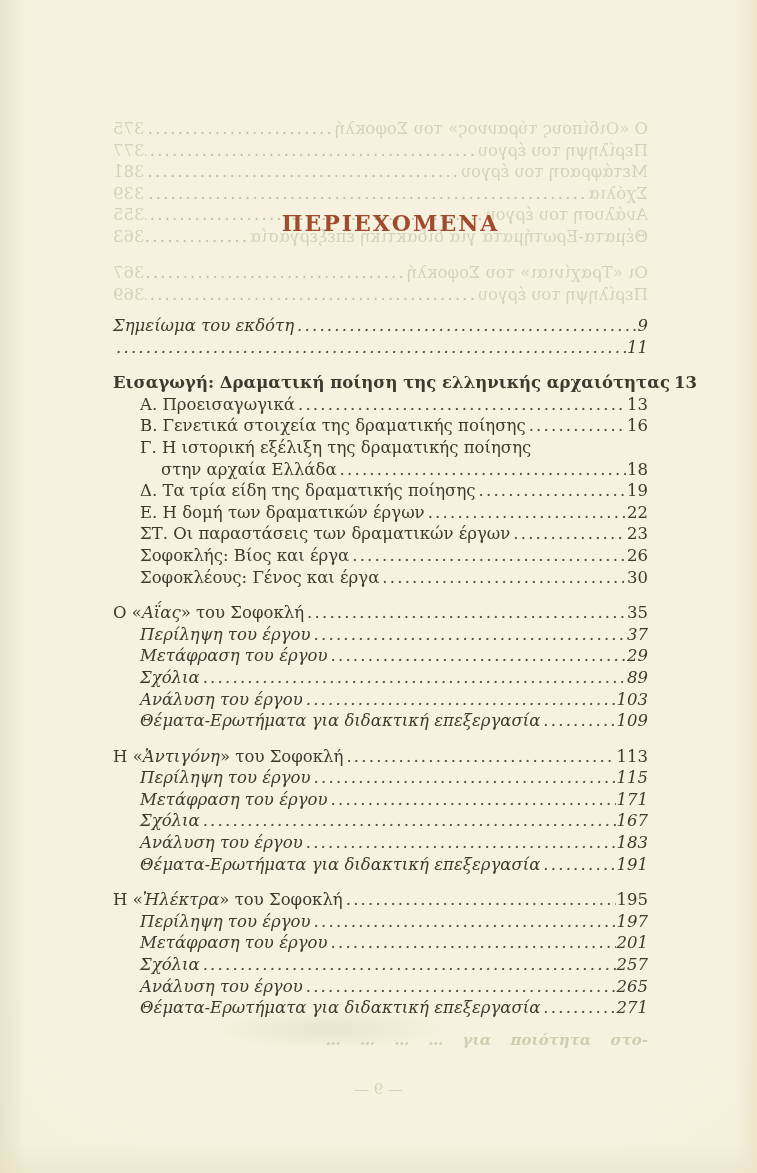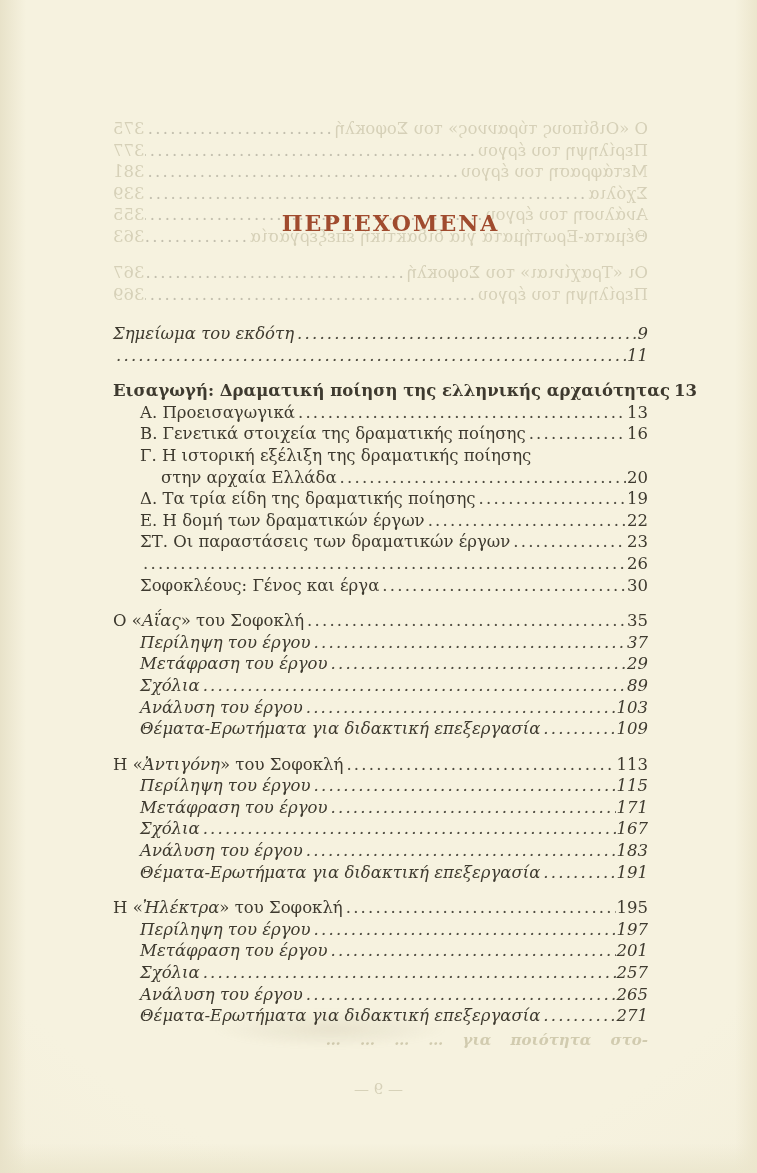--- a/index.html
+++ b/index.html
@@ -18,21 +18,21 @@
     color:#3e3a2f;
   }
   
   .content{position:absolute;inset:0;z-index:2;}
   .doc-title{
     position:absolute;top:198px;left:0;width:757px;margin:12px;
     text-align:center;font-size:22px;font-weight:bold;letter-spacing:2px;
     color:#a04b2e;
   }
   .toc{position:absolute;top:315px;left:113px;width:535px;font-size:16.5px;}
-  .toc-section{margin:8px 0 14px 0;}
+  .toc-section{margin:0 0 14px 0;}
   .toc-row{display:flex;align-items:baseline;line-height:21.6px;}
   .toc-row .label{white-space:nowrap;}
   .toc-row .label em{font-style:italic;}
   .toc-row .dots{
     flex:1 1 auto;overflow:hidden;white-space:nowrap;
     letter-spacing:2.2px;margin:0 1px 0 3px;color:#4d4a3e;
   }
   .toc-row .num{white-space:nowrap;}
   .indent-0{padding-left:0;}
   .indent-1{padding-left:27px;text-align:right;}
@@ -148,38 +148,39 @@
             <span class="label">Β. Γενετικά στοιχεία της δραματικής ποίησης</span>
             <span class="dots">................................................................................................................................................................</span>
             <span class="num">16</span>
           </div>
           <div class="toc-row indent-1">
             <span class="label">Γ. Η ιστορική εξέλιξη της δραματικής ποίησης</span>
           </div>
           <div class="toc-row indent-2">
             <span class="label">στην αρχαία Ελλάδα</span>
             <span class="dots">................................................................................................................................................................</span>
-            <span class="num">20</span>
+            <span class="num">18</span>
           </div>
           <div class="toc-row indent-1">
             <span class="label">Δ. Τα τρία είδη της δραματικής ποίησης</span>
             <span class="dots">................................................................................................................................................................</span>
             <span class="num">19</span>
           </div>
           <div class="toc-row indent-1">
             <span class="label">Ε. Η δομή των δραματικών έργων</span>
             <span class="dots">................................................................................................................................................................</span>
             <span class="num">22</span>
           </div>
           <div class="toc-row indent-1">
             <span class="label">ΣΤ. Οι παραστάσεις των δραματικών έργων</span>
             <span class="dots">................................................................................................................................................................</span>
             <span class="num">23</span>
           </div>
           <div class="toc-row indent-1">
+            <span class="label">Σοφοκλής: Βίος και έργα</span>
             <span class="dots">................................................................................................................................................................</span>
             <span class="num">26</span>
           </div>
           <div class="toc-row indent-1">
             <span class="label">Σοφοκλέους: Γένος και έργα</span>
             <span class="dots">................................................................................................................................................................</span>
             <span class="num">30</span>
           </div>
         </div>
         <div class="toc-section">

